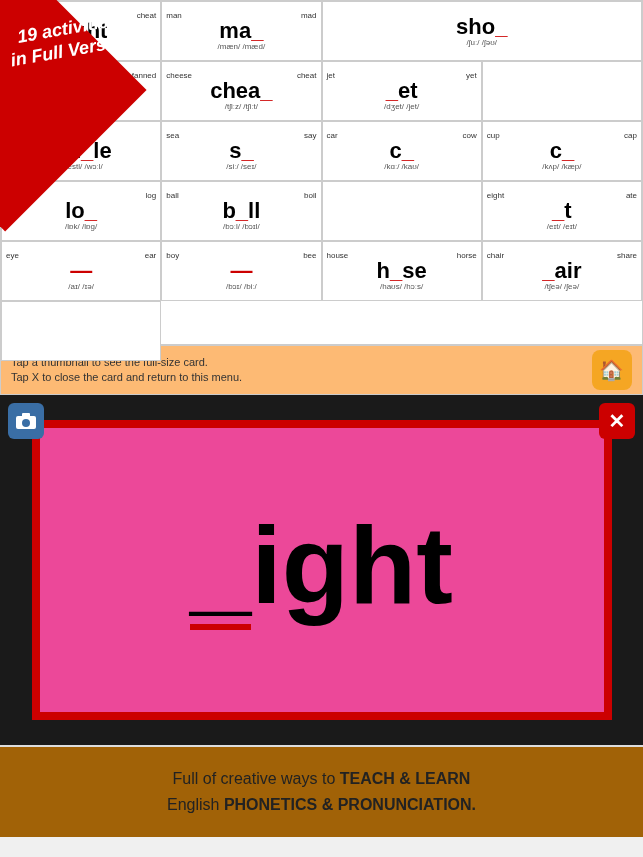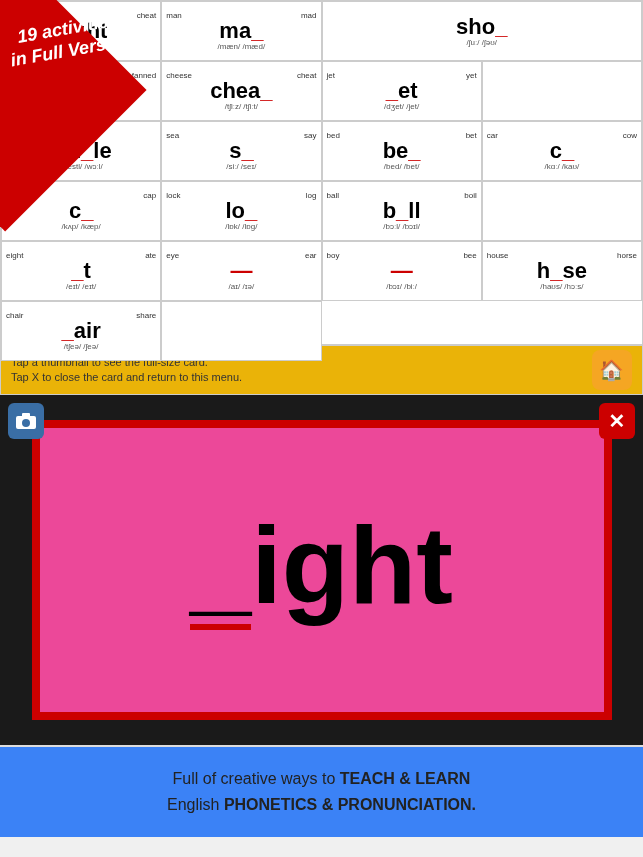--- a/index.html
+++ b/index.html
@@ -93,21 +93,21 @@
       color: #555;
       text-align: right;
     }
 
     .card-main .blank-line {
       color: #cc0000;
     }
 
     
     .info-bar {
-      background: #eab308;
+      background: #fdba74;
       border: 1px solid #ccc;
       padding: 8px 10px;
       font-size: 11px;
       color: #333;
       height: 50px;
       display: flex;
       align-items: center;
       justify-content: space-between;
     }
 
@@ -192,21 +192,21 @@
     }
 
     .viewer-word .underline-red {
       display: inline-block;
       border-bottom: 6px solid #cc0000;
       padding-bottom: 4px;
     }
 
     
     .bottom-section {
-      background: #3b82f6;
+      background: #a16207;
       border-top: 2px solid #ddd;
       width: 643px;
       height: 92px;
       display: flex;
       align-items: center;
       justify-content: center;
       padding: 10px 40px;
     }
 
     .bottom-text {
@@ -295,28 +295,20 @@
 
     <div class="card">
       <div class="card-top-words">
         <span>sea</span>
         <span>say</span>
       </div>
       <div class="card-main">s<span class="blank-line">_</span></div>
       <div class="card-phonetic">/siː/ /seɪ/</div>
     </div>
 
-    <div class="card">
-      <div class="card-top-words">
-        <span>bed</span>
-        <span>bet</span>
-      </div>
-      <div class="card-main">be<span class="blank-line">_</span></div>
-      <div class="card-phonetic">/bed/ /bet/</div>
-    </div>
 
     <div class="card">
       <div class="card-top-words">
         <span>car</span>
         <span>cow</span>
       </div>
       <div class="card-main">c<span class="blank-line">_</span></div>
       <div class="card-phonetic">/kɑː/ /kaʊ/</div>
     </div>
 

